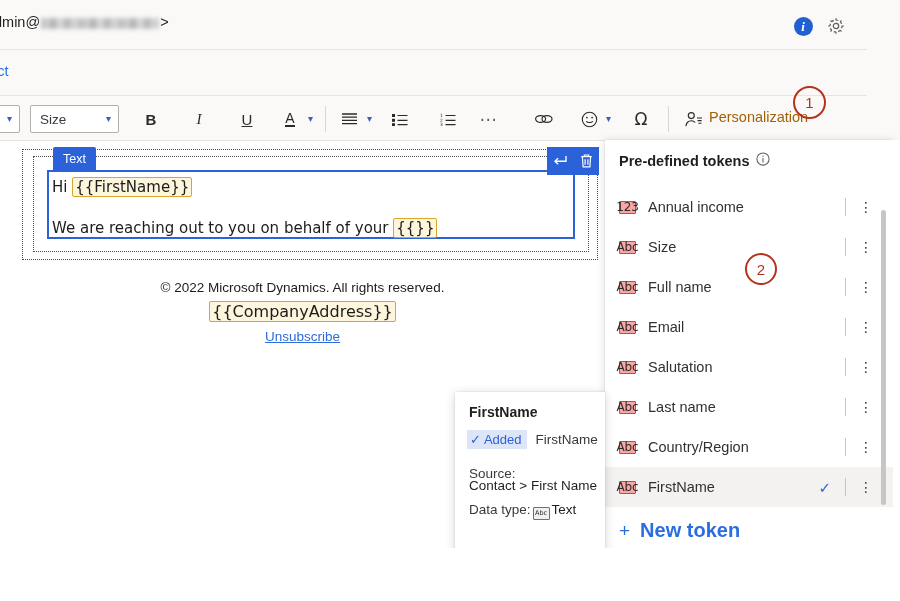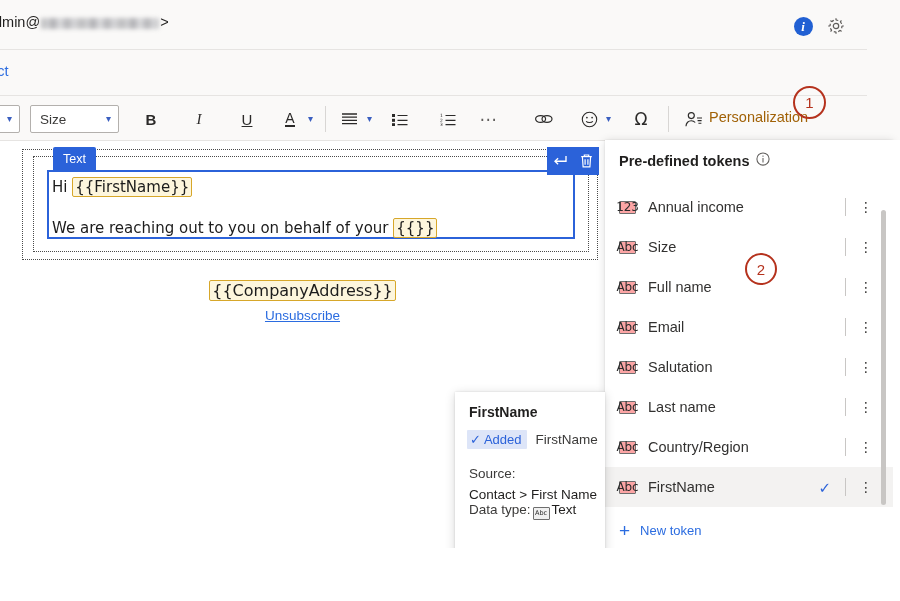--- a/index.html
+++ b/index.html
@@ -292,21 +292,21 @@
     cursor: pointer;
   }
   .new-token-row {
     position: absolute; left: 0; top: 372px;
     width: 288px; height: 36px;
     display: flex; align-items: center;
     padding-left: 14px;
     cursor: pointer;
   }
   .new-token-plus { color: #2b6ce0; font-size: 19px; line-height: 1; font-weight: 300; }
-  .new-token-label { color: #2b6ce0; font-size: 13px; margin-left: 10px; }
+  .new-token-label { color: #2b6ce0; font-size: 20px; margin-left: 10px; font-weight: bold; }
 
   
   .detail-card {
     position: absolute; left: 455px; top: 392px;
     width: 150px; height: 184px;
     background: #ffffff;
     box-shadow: 0 2px 10px rgba(0,0,0,0.16), 0 0 2px rgba(0,0,0,0.12);
     overflow: hidden;
   }
   .detail-title {
@@ -521,20 +521,21 @@
 
   <div class="body-line" style="left:52px; top:177px;">
     <span>Hi </span><span class="token">{{FirstName}}</span>
   </div>
 
   <div class="body-line" style="left:52px; top:218px;">
     <span>We are reaching out to you on behalf of your </span><span class="token">{{}}</span>
   </div>
 
   <div class="footer-area">
+    <div class="footer-copy">© 2022 Microsoft Dynamics. All rights reserved.</div>
     <div class="footer-token-wrap">
       <span class="token">{{CompanyAddress}}</span>
     </div>
     <div>
       <span class="footer-unsub">Unsubscribe</span>
     </div>
   </div>
 
   <div class="token-panel">
     <div class="panel-title">
@@ -618,21 +619,21 @@
 
     <div class="detail-addedrow">
       <span class="added-pill">
         <span>✓</span>
         <span>Added</span>
       </span>
       <span class="detail-addedname">FirstName</span>
     </div>
 
     <div class="detail-line" style="top:74px;">Source:</div>
-    <div class="detail-line detail-strong" style="top:95px;">Contact &gt; First Name</div>
+    <div class="detail-line detail-strong" style="top:86px;">Contact &gt; First Name</div>
 
     <div class="detail-line" style="top:110px;">
       <span>Data type:</span><span class="inline-badge">Abc</span><span class="detail-strong">Text</span>
     </div>
 
     <div class="detail-line" style="top:157px;">
       <span>Default value:</span>
       <span class="detail-strong">Client</span>
     </div>
   </div>

